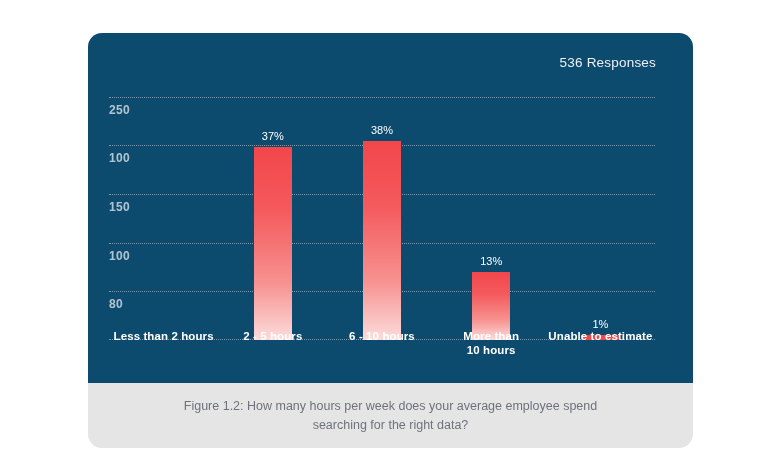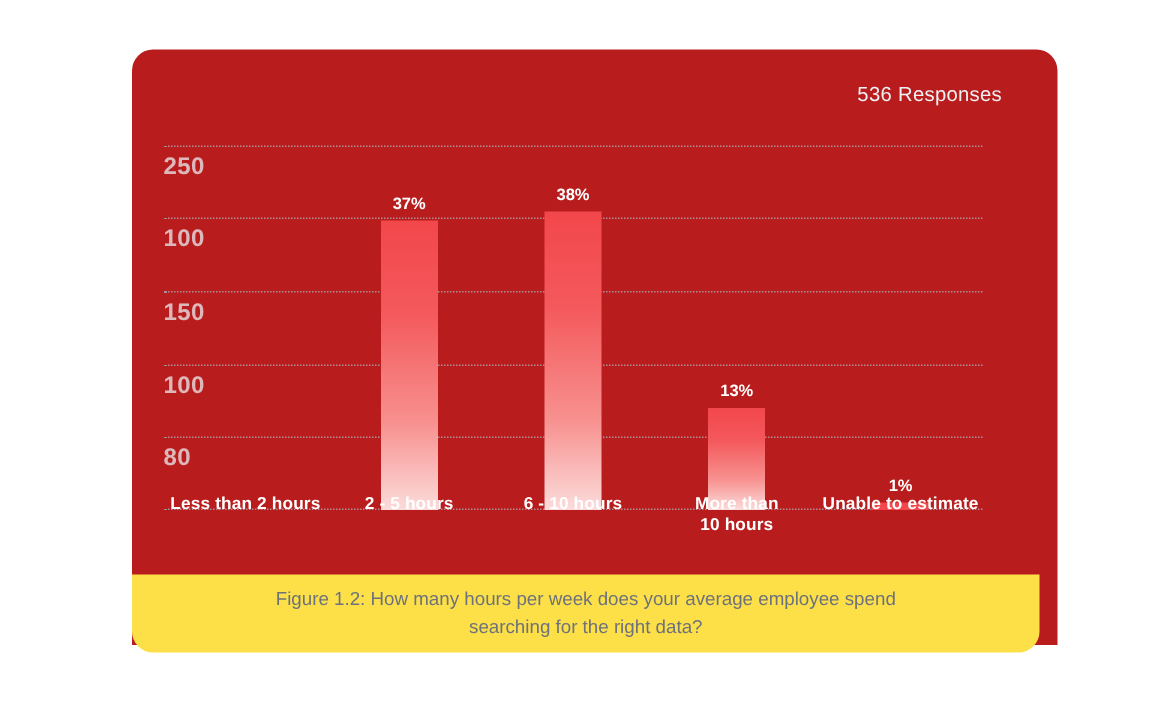--- a/index.html
+++ b/index.html
@@ -22,24 +22,23 @@
     height: 404px;
   }
 
   
   .chart-card {
     position: absolute;
     left: 0;
     top: 0;
     width: 605px;
     height: 397px;
-    background: #b91c1c;
+    background: #0c4a6e;
     border-radius: 14px 14px 0 0;
     overflow: hidden;
-    padding-left: 12px;
   }
 
   .responses-label {
     position: absolute;
     right: 37px;
     top: 22px;
     font-size: 13.5px;
     color: #eef1f4;
     letter-spacing: 0.2px;
     white-space: nowrap;
@@ -59,21 +58,21 @@
     left: 0;
     width: 100%;
     height: 0;
     border-top: 1.5px dotted #aab3bd;
     opacity: 0.75;
   }
   .gridline .tick-text {
     position: absolute;
     left: 0;
     top: 5px;
-    font-size: 16px;
+    font-size: 12px;
     color: #e8ecf0;
     font-weight: 700;
     letter-spacing: 0.3px;
   }
 
   .baseline {
     position: absolute;
     left: 0;
     bottom: 0;
     width: 100%;
@@ -106,21 +105,21 @@
   }
   .bar.tiny {
     background: #F2474B;
   }
 
   .bar-value {
     position: absolute;
     left: 50%;
     transform: translateX(-50%);
     font-size: 11px;
-    font-weight: 700;
+    font-weight: 400;
     color: #ffffff;
     white-space: nowrap;
   }
 
   
   .x-axis {
     position: absolute;
     left: 21px;
     top: 296px;
     width: 546px;
@@ -136,22 +135,22 @@
     line-height: 14px;
     letter-spacing: 0.1px;
   }
 
   
   .caption-panel {
     position: absolute;
     left: 0;
     top: 350px;
     width: 605px;
-    height: 52px;
-    background: #fde047;
+    height: 65px;
+    background: #e5e5e5;
     border-radius: 0 0 14px 14px;
     display: flex;
     align-items: center;
     justify-content: center;
   }
   .caption-text {
     width: 470px;
     text-align: center;
     font-size: 12.5px;
     line-height: 19px;

